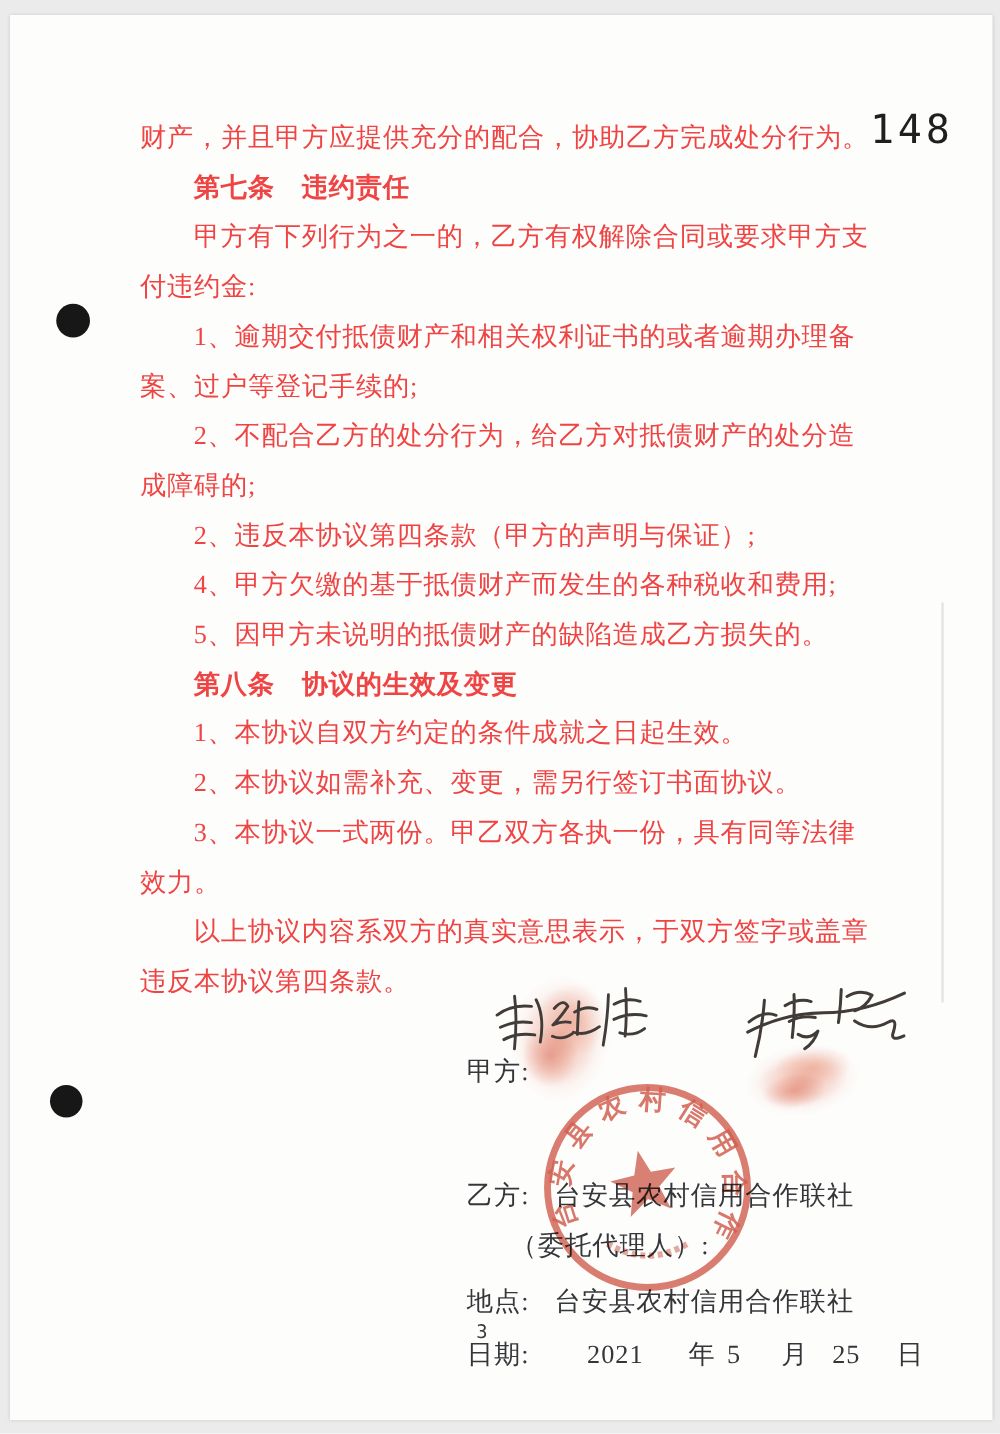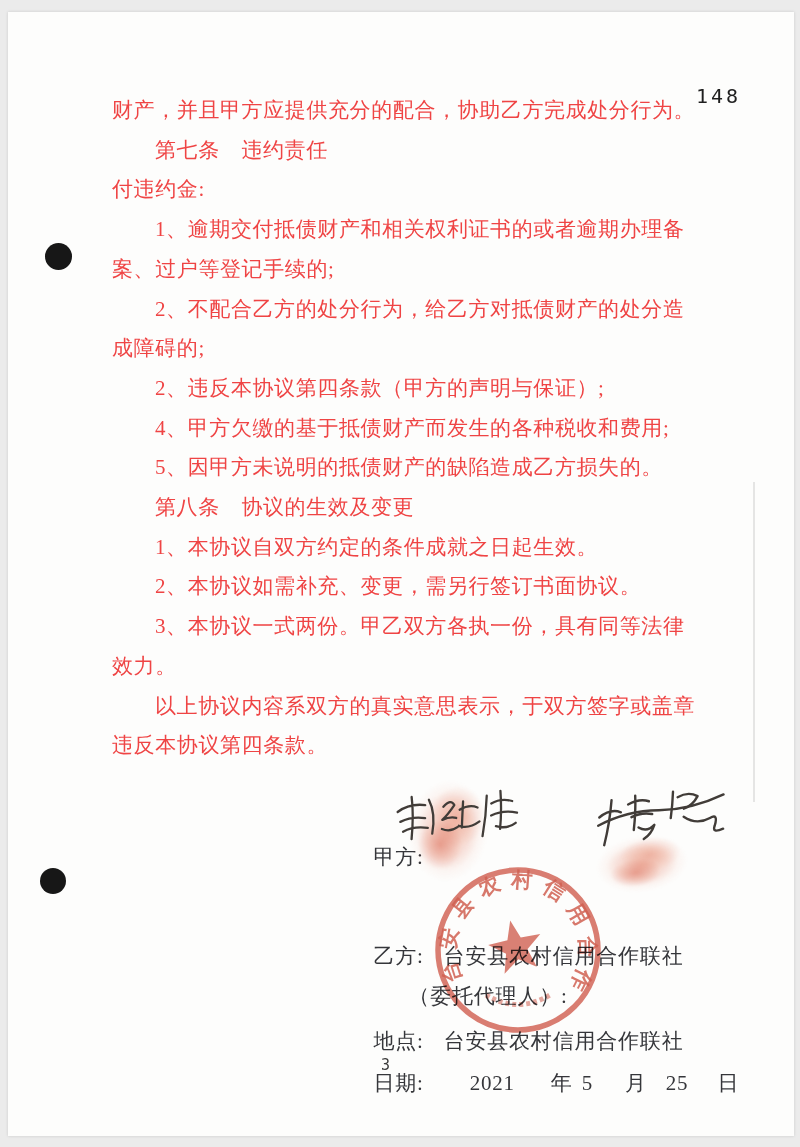--- a/index.html
+++ b/index.html
@@ -12,30 +12,30 @@
   }
   .page{
     position:absolute;left:8px;top:12px;
     width:786px;height:1124px;
     background:#fdfdfc;
     box-shadow:0 0 3px rgba(0,0,0,.14);
   }
   .corner-number{
     position:absolute;left:688px;top:72px;
     font-family:"DejaVu Sans Mono", monospace;
-    font-size:20px;color:#1f1f1f;letter-spacing:3px;
+    font-size:32px;color:#1f1f1f;letter-spacing:3px;
   }
   .body-text{
     position:absolute;left:104px;top:79px;width:606px;
     font-size:21px;line-height:39.7px;letter-spacing:0.6px;
     color:#ef4444;
   }
   .line{white-space:pre;}
   .line.indent{padding-left:43px;}
-  .line.bold{font-weight:400;}
+  .line.bold{font-weight:700;}
   .sig-block{
     position:absolute;left:317px;top:794px;width:440px;height:300px;
     font-size:21px;color:#35363a;letter-spacing:0.8px;
   }
   .sig-row{position:absolute;left:0;white-space:pre;}
   .row-party-a{top:12px;}
   .row-party-b{top:111px;}
   .row-agent{top:151px;left:35px;}
   .row-location{top:196px;text-align:center;}
   .row-date{top:238px;}
@@ -82,20 +82,21 @@
 <body>
 
 <div class="canvas">
   <div class="page">
 
     <div class="corner-number">148</div>
 
     <div class="body-text" id="lines-container">
         <div class="line">财产，并且甲方应提供充分的配合，协助乙方完成处分行为。</div>
         <div class="line indent bold">第七条　违约责任</div>
+        <div class="line indent">甲方有下列行为之一的，乙方有权解除合同或要求甲方支</div>
         <div class="line">付违约金:</div>
         <div class="line indent">1、逾期交付抵债财产和相关权利证书的或者逾期办理备</div>
         <div class="line">案、过户等登记手续的;</div>
         <div class="line indent">2、不配合乙方的处分行为，给乙方对抵债财产的处分造</div>
         <div class="line">成障碍的;</div>
         <div class="line indent">2、违反本协议第四条款（甲方的声明与保证）;</div>
         <div class="line indent">4、甲方欠缴的基于抵债财产而发生的各种税收和费用;</div>
         <div class="line indent">5、因甲方未说明的抵债财产的缺陷造成乙方损失的。</div>
         <div class="line indent bold">第八条　协议的生效及变更</div>
         <div class="line indent">1、本协议自双方约定的条件成就之日起生效。</div>

